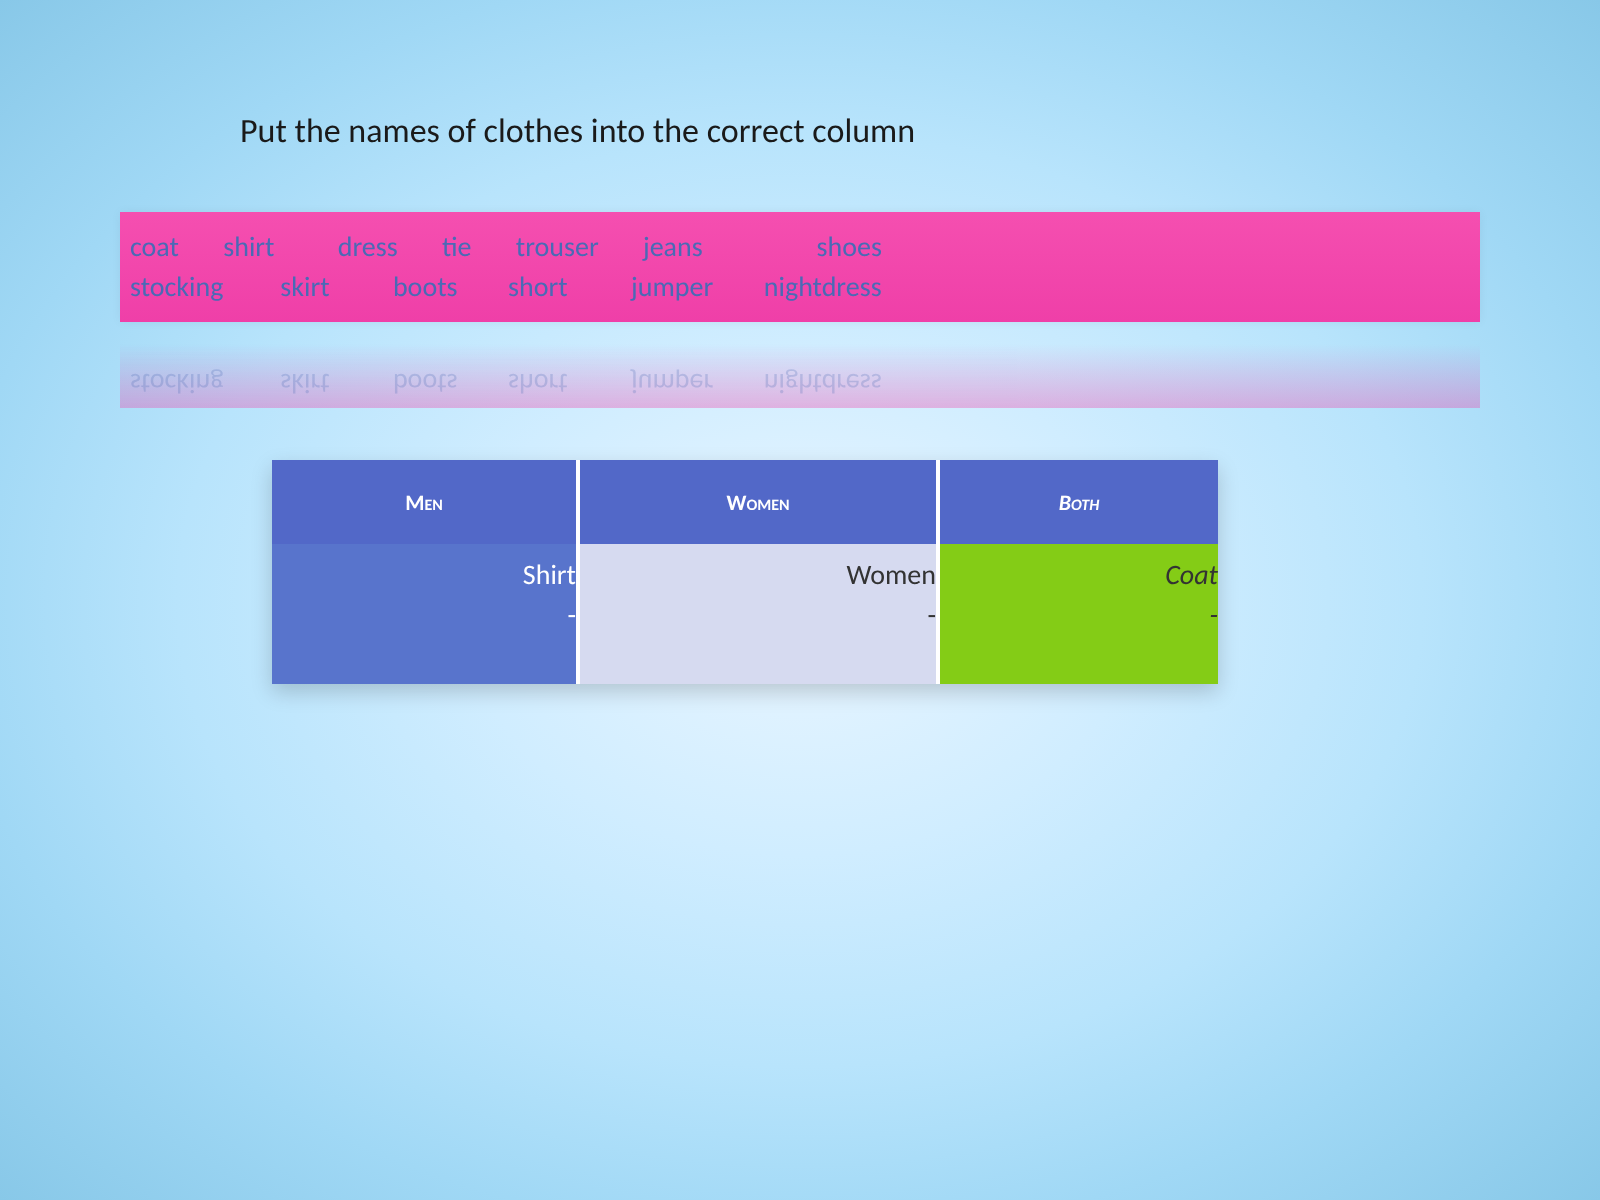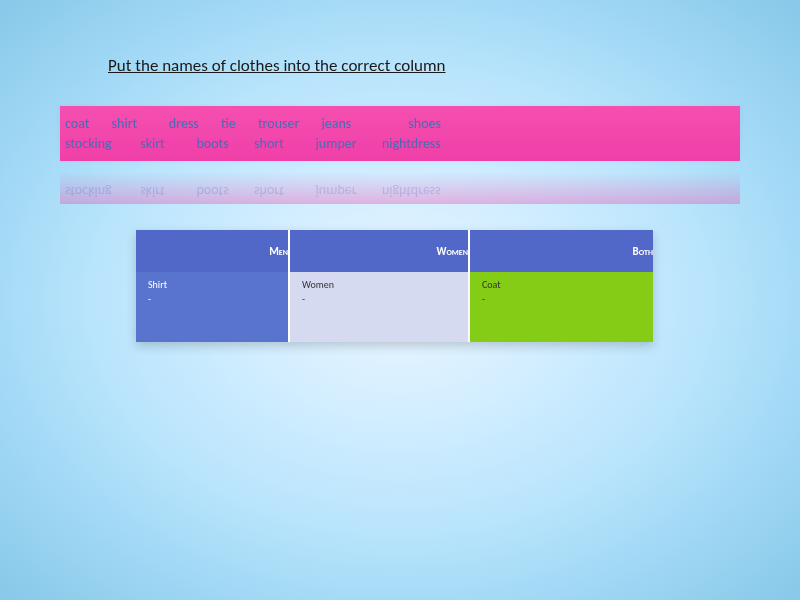--- a/index.html
+++ b/index.html
@@ -7,24 +7,23 @@
     width: 800px;
     height: 600px;
     background: radial-gradient(ellipse at center, #eaf6ff 0%, #d0edff 30%, #b8e4fc 55%, #a0d8f5 75%, #88c8e8 100%);
     font-family: "Calibri", "Arial", sans-serif;
     overflow: hidden;
     position: relative;
   }
   .title {
     position: absolute;
     top: 55px;
-    left: 108px;
+    left: 120px;
     font-size: 17px;
     color: #1a1a1a;
-    text-decoration: underline;
   }
   .pink-box {
     position: absolute;
     top: 106px;
     left: 60px;
     right: 60px;
     background: linear-gradient(to bottom, #f54fb0, #ef3fa8);
     box-shadow: 0 0 5px rgba(0,0,0,0.05);
     padding: 8px 22px 8px 5px;
     color: #4a6ab5;
@@ -50,40 +49,40 @@
     top: 230px;
     left: 136px;
     box-shadow: 0 4px 10px rgba(0,0,0,0.18);
   }
   .table { border-collapse: collapse; }
   .th {
     background: #5268c8;
     color: #fff;
     font-size: 11px;
     font-variant: small-caps;
-    text-align: right;
+    text-align: center;
     font-weight: bold;
     height: 42px;
     border-right: 2px solid #fff;
   }
   .th:last-child { border-right: none; }
   .td {
     height: 70px;
-    font-size: 10px;
-    text-align: left;
+    font-size: 14px;
+    text-align: right;
     vertical-align: top;
     padding-top: 6px;
     border-right: 2px solid #fff;
     color: #333;
     padding-left: 12px;
   }
   .td:last-child { border-right: none; }
   .w1 { width: 153px; }
   .w2 { width: 180px; }
-  .w3 { width: 184px; }
+  .w3 { width: 140px; font-style: italic; }
   .td-line { display: block; line-height: 1.4; }
 </style>
 </head>
 <body>
 
 <div class="title">Put the names of clothes into the correct column</div>
 
 <div class="pink-box">
   <div class="pink-line">coat       shirt          dress       tie       trouser       jeans                  shoes</div>
   <div class="pink-line">stocking         skirt          boots        short          jumper        nightdress</div>

